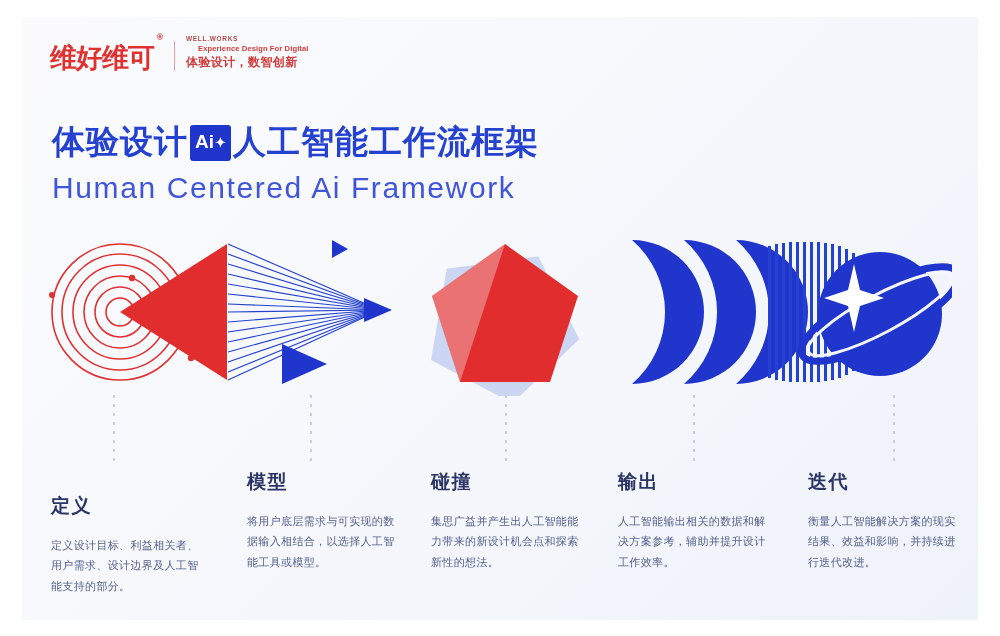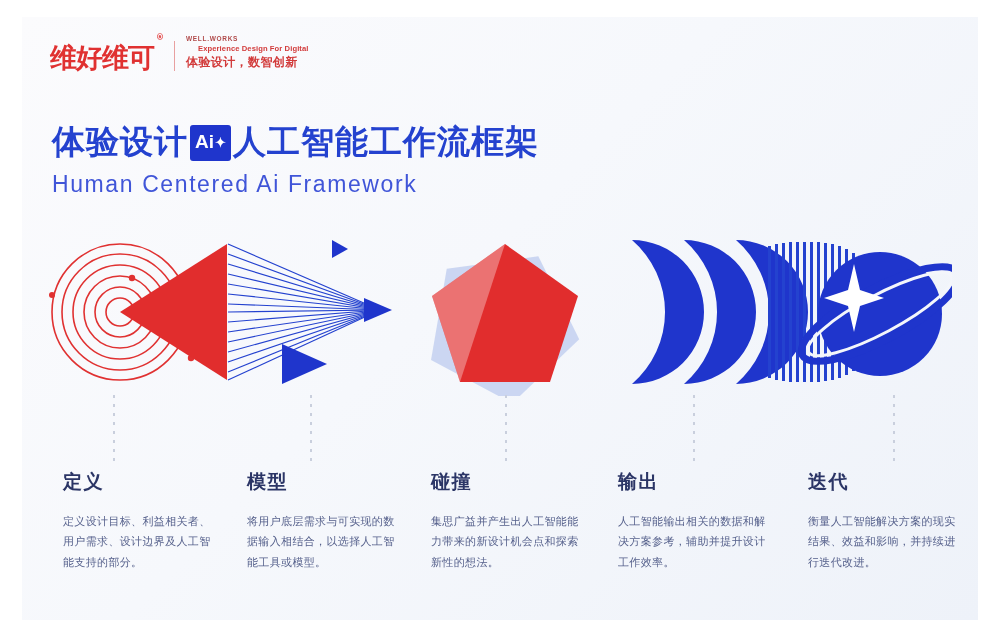--- a/index.html
+++ b/index.html
@@ -100,21 +100,21 @@
     font-size: 19px;
     font-weight: bold;
     letter-spacing: 0px;
     font-family: "Liberation Sans", sans-serif;
     position: relative;
     top: 1px;
   }
   #ai-badge .spark { font-size: 13px; margin-left: 1px; line-height: 1; }
   #title-en {
     margin-top: 9px;
-    font-size: 23px;
+    font-size: 30px;
     color: #4055d8;
     letter-spacing: 1.6px;
     font-family: "Liberation Sans", sans-serif;
   }
 
   
   #icon-row { position: absolute; left: 0; top: 205px; width: 956px; height: 170px; }
   .icon-cell { position: absolute; }
 
   
@@ -264,21 +264,21 @@
       </svg>
     </div>
   </div>
 
   <div class="dot-line" style="left:91px;"></div>
   <div class="dot-line" style="left:288px;"></div>
   <div class="dot-line" style="left:483px;"></div>
   <div class="dot-line" style="left:671px;"></div>
   <div class="dot-line" style="left:871px;"></div>
 
-  <div class="col" style="left:41px;">
+  <div class="col" style="left:29px;margin-top:24px;">
     <div class="col-title">定义</div>
     <div class="col-desc">定义设计目标、利益相关者、用户需求、设计边界及人工智能支持的部分。</div>
   </div>
 
   <div class="col" style="left:225px;">
     <div class="col-title">模型</div>
     <div class="col-desc">将用户底层需求与可实现的数据输入相结合，以选择人工智能工具或模型。</div>
   </div>
 
   <div class="col" style="left:409px;">

